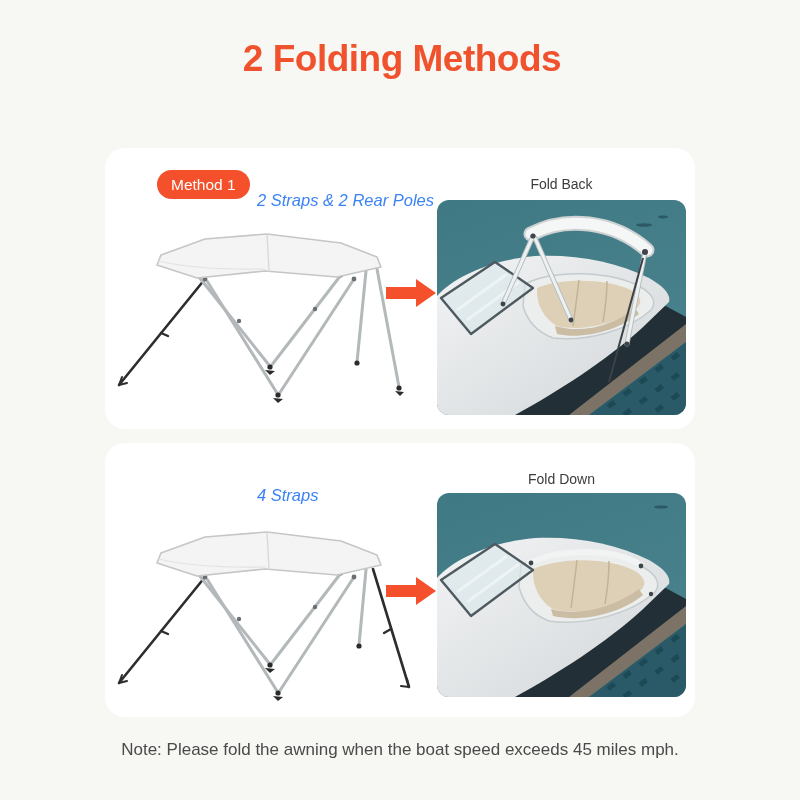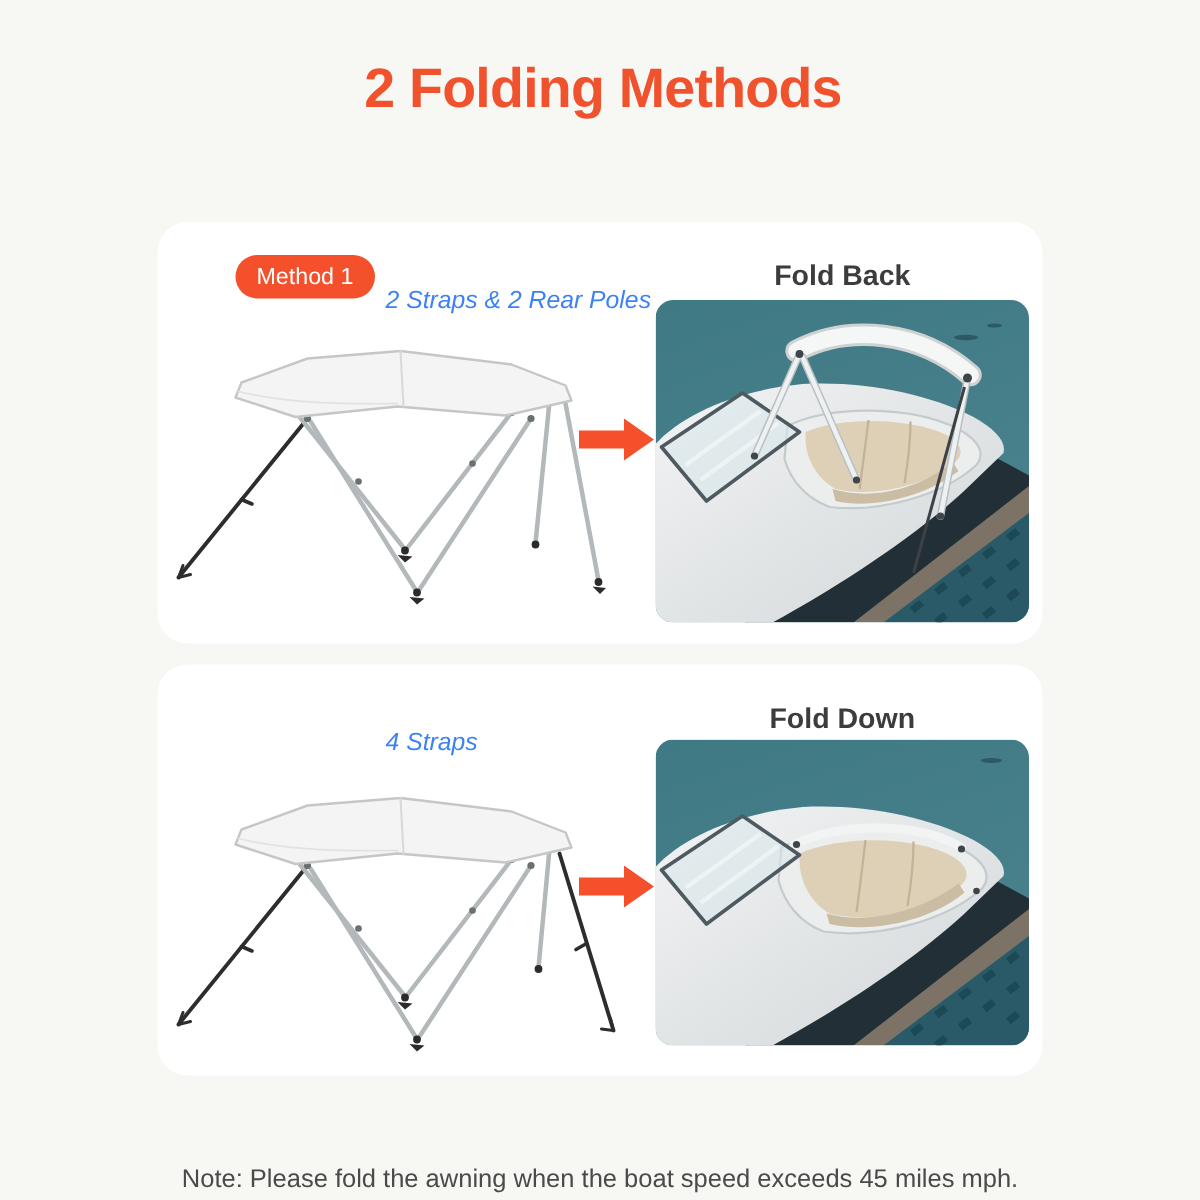--- a/index.html
+++ b/index.html
@@ -28,37 +28,37 @@
     height:29px;min-width:80px;padding:0 14px;box-sizing:border-box;
     background:#f4502b;border-radius:15px;
     color:#ffffff;font-size:15.5px;line-height:29px;text-align:right;
   }
   .feature-label{
     position:absolute;left:152px;top:38px;height:29px;line-height:29px;
     font-size:16.5px;color:#3b82f6;white-space:nowrap;font-style:italic;
   }
   .fold-label{
     position:absolute;left:332px;top:22px;width:249px;height:29px;line-height:29px;
-    text-align:center;font-size:19px;color:#3c3c3c;font-weight:bold;
+    text-align:center;font-size:14px;color:#3c3c3c;
   }
   .photo{
     position:absolute;left:332px;border-radius:12px;overflow:hidden;
     width:249px;
   }
   .method-1 .photo{top:52px;height:215px;}
   .method-2 .photo{top:50px;height:204px;}
   .photo svg{display:block;}
   .lineart{position:absolute;left:4px;width:316px;height:180px;}
   .method-1 .lineart{top:79px;}
   .method-2 .lineart{top:82px;}
   .arrow{position:absolute;width:50px;height:28px;}
   .method-1 .arrow{left:281px;top:131px;}
   .method-2 .arrow{left:281px;top:134px;}
   .note{
-    position:absolute;left:0;top:776px;width:800px;
+    position:absolute;left:0;top:740px;width:800px;
     text-align:center;font-size:17px;color:#4a4a4a;margin:0;
   }
 </style>
 </head>
 <body>
 
 <h1 class="page-title">2 Folding Methods</h1>
 
 <section class="card method-1">
   <div class="badge">Method 1</div>

